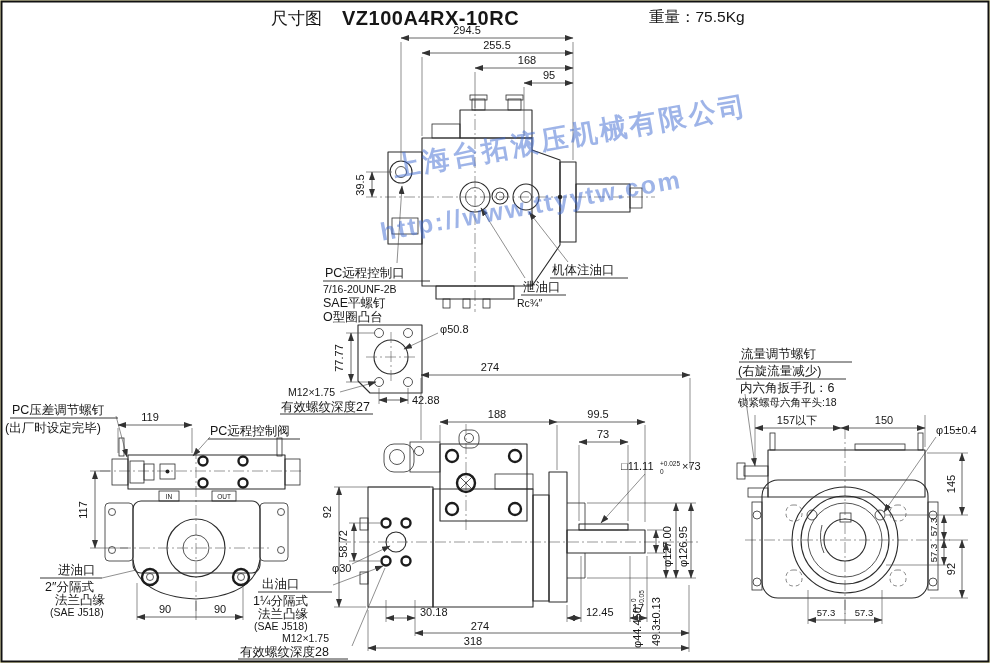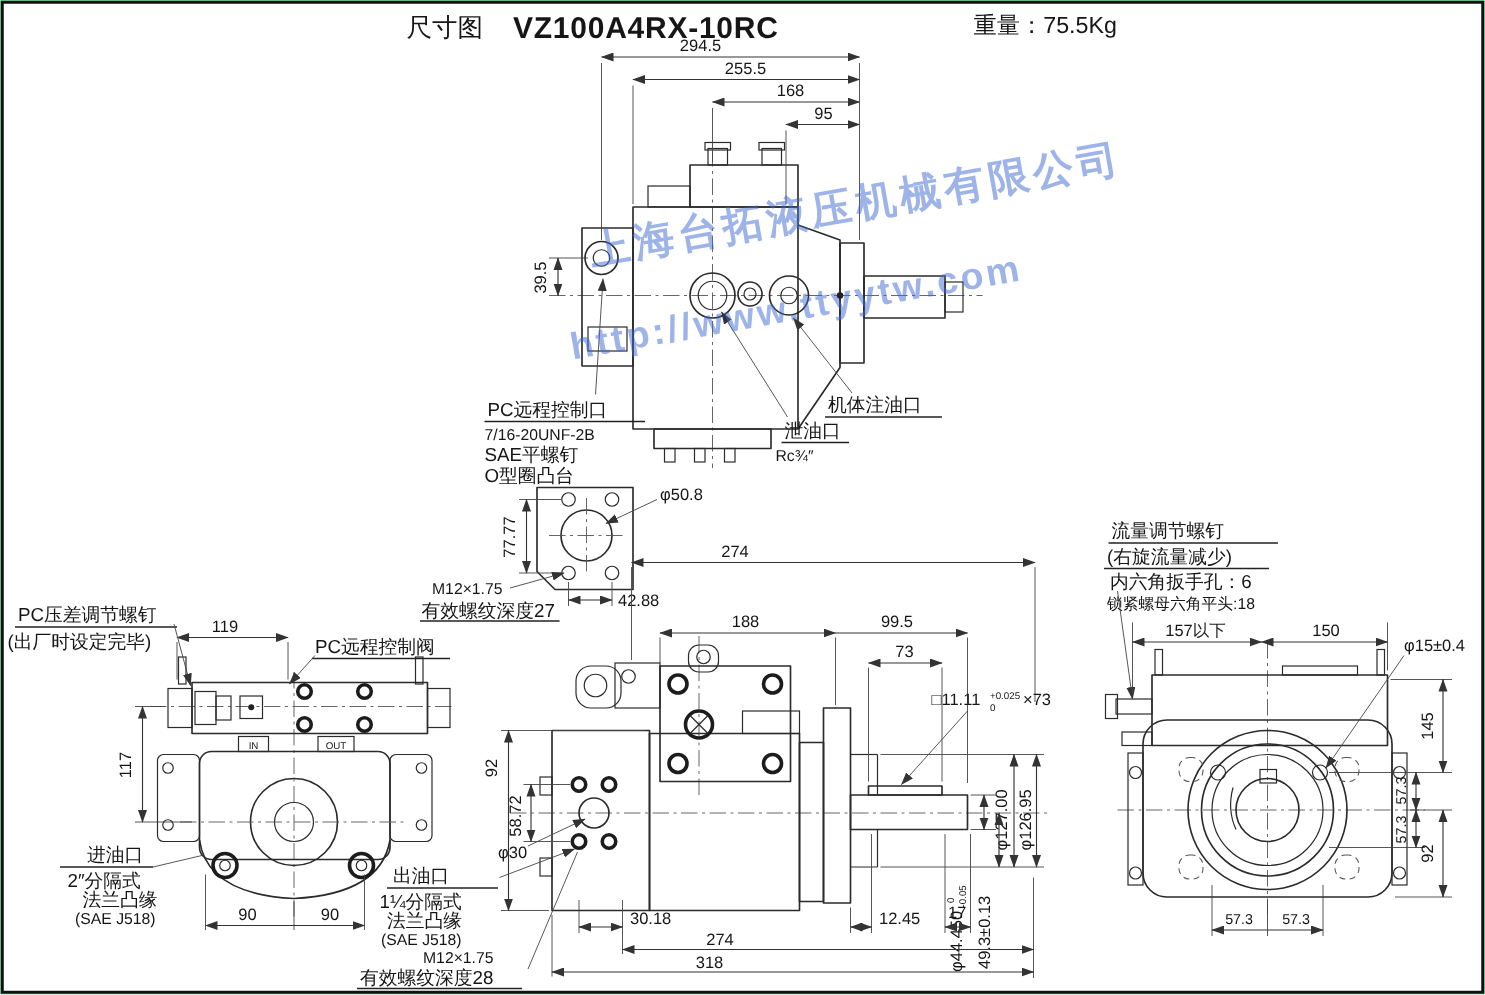--- a/index.html
+++ b/index.html
@@ -1,16 +1,16 @@
 <!DOCTYPE html>
 <html><head>
 <meta charset="utf-8">
 <style>
   html,body{margin:0;padding:0;background:#e8e8e8;font-family:"Liberation Sans",sans-serif;}
-  #page{position:relative;width:990px;height:663px;background:#86efac;overflow:hidden;}
+  #page{position:relative;width:990px;height:663px;background:#fef9c3;overflow:hidden;}
   svg{position:absolute;left:0;top:0;}
   .part{stroke:#2b2b2b;stroke-width:1.1;fill:none;stroke-linejoin:round;}
   .part2{stroke:#2b2b2b;stroke-width:0.8;fill:none;}
   .darkring{stroke:#1c1c1c;stroke-width:2.4;fill:none;}
   .dim{stroke:#333;stroke-width:0.75;fill:none;}
   .ext{stroke:#444;stroke-width:0.6;fill:none;}
   .cl{stroke:#555;stroke-width:0.6;fill:none;stroke-dasharray:11 3 2 3;}
   .hid{stroke:#555;stroke-width:0.7;fill:none;stroke-dasharray:4 3;}
   .ul{stroke:#222;stroke-width:0.9;}
   text{fill:#161616;}

